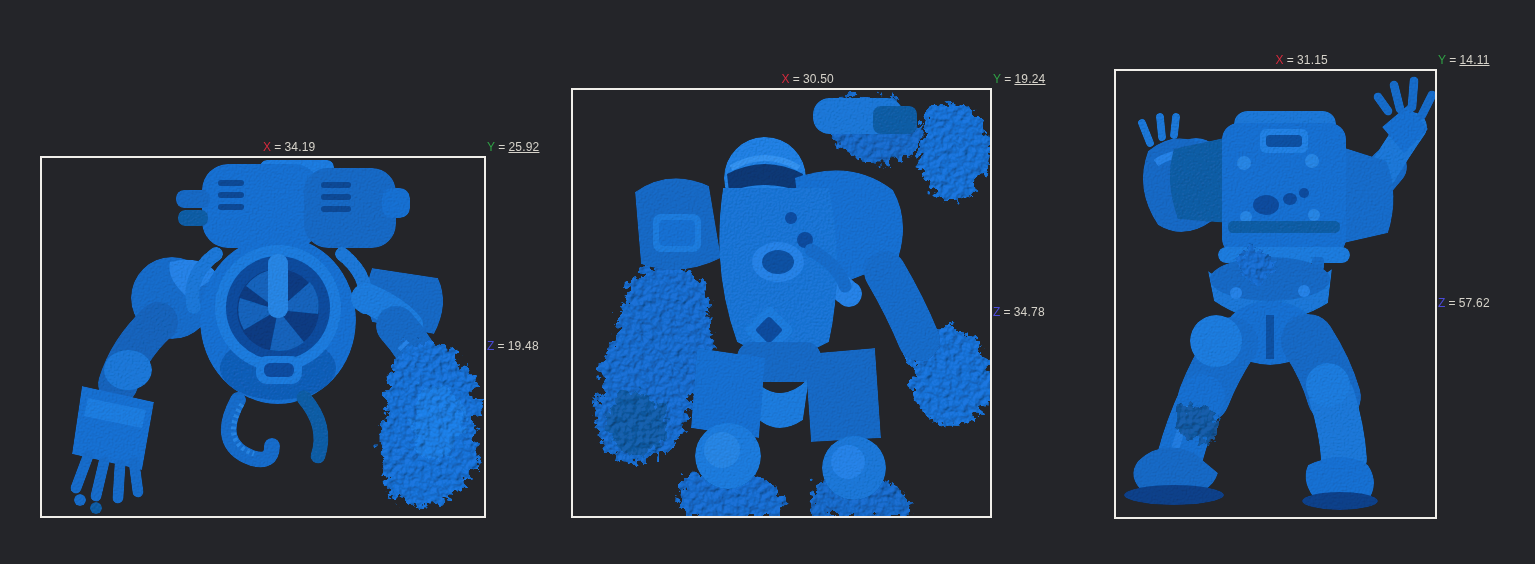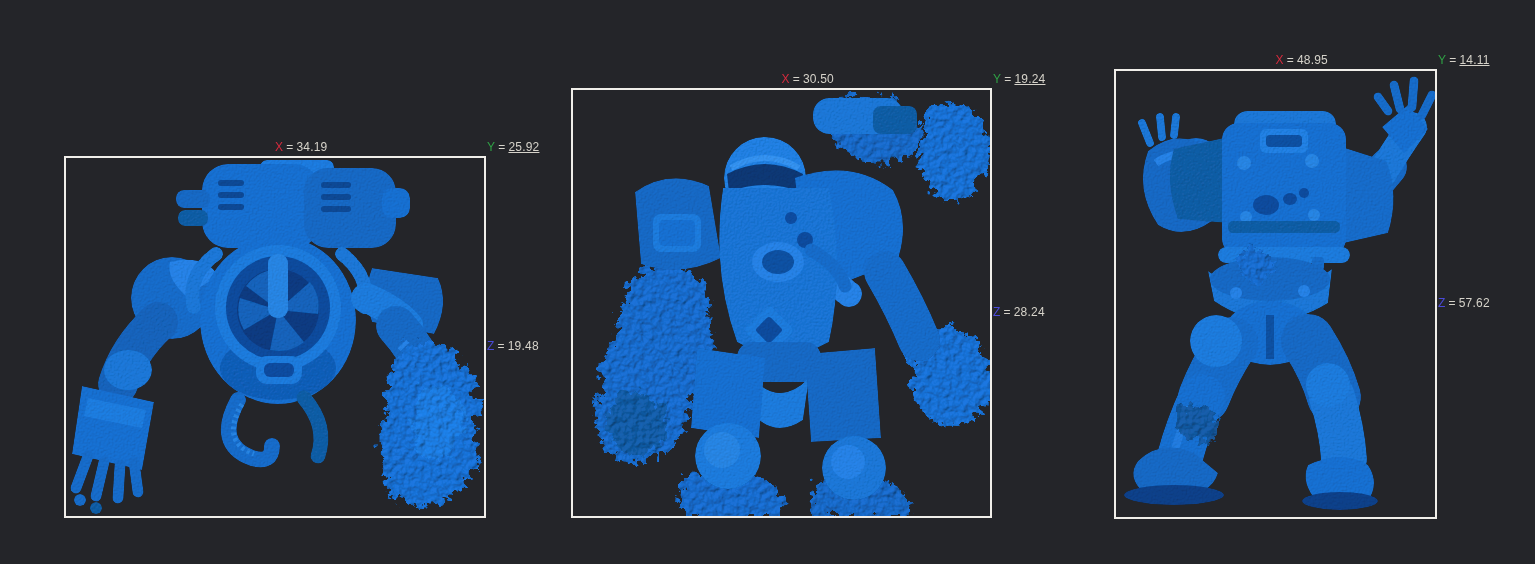--- a/index.html
+++ b/index.html
@@ -9,21 +9,21 @@
     font-family:"Liberation Sans",sans-serif;
     font-size:12px;color:var(--value-color,#d6d3ca);
   }
   .stage{position:relative;width:1535px;height:564px;}
   .viewport{
     position:absolute;
     border:2px solid var(--border,#f0eee9);
     box-sizing:content-box;
   }
   .viewport svg{display:block;width:100%;height:100%;}
-  .vp-1{left:64px;top:156px;width:418px;height:358px;}
+  .vp-1{left:40px;top:156px;width:418px;height:358px;padding-left:24px;}
   .vp-2{left:571px;top:88px;width:417px;height:426px;}
   .vp-3{left:1114px;top:69px;width:319px;height:446px;}
   .dim{
     position:absolute;font-size:12px;line-height:14px;height:14px;
     white-space:nowrap;letter-spacing:.2px;color:var(--value-color,#d6d3ca);
   }
   .dim-x{top:-18px;left:50%;}
   .dim-y{top:-18px;left:calc(100% + 3px);text-decoration:underline;}
   .dim-z{top:calc(50% + 2px);left:calc(100% + 3px);}
   .ax{display:inline-block;}
@@ -130,21 +130,21 @@
       <g filter="url(#fRocky)">
         <path d="M332,186 Q372,170 396,202 Q418,232 404,270 Q416,300 390,326 Q368,352 342,340 Q318,346 314,312 Q300,272 320,242 Q312,206 332,186 Z" fill="#1b74c9"></path>
         <path d="M352,226 Q380,218 392,244 Q400,268 384,288 Q366,304 350,290 Q336,272 344,252 Z" fill="#2080d4"></path>
       </g>
     </svg>
   </div>
 
   <div class="viewport vp-2">
     <span class="dim dim-x"><span class="ax ax-x">X</span><span class="op">=</span><span>30.50</span></span>
     <span class="dim dim-y"><span class="ax ax-y">Y</span><span class="op">=</span><span>19.24</span></span>
-    <span class="dim dim-z"><span class="ax ax-z">Z</span><span class="op">=</span><span>28.24</span></span>
+    <span class="dim dim-z"><span class="ax ax-z">Z</span><span class="op">=</span><span>34.78</span></span>
 
     <svg viewBox="0 0 417 426">
       <g filter="url(#fRocky)">
         <path d="M258,4 Q300,-4 330,14 Q352,34 336,58 Q312,78 284,64 Q258,56 252,34 Q250,14 258,4 Z" fill="#1a6dbd"></path>
         <path d="M352,10 Q392,2 408,38 Q420,72 396,98 Q372,118 352,94 Q336,66 346,42 Q344,22 352,10 Z" fill="#1b74c9"></path>
         <path d="M96,168 Q138,184 132,230 Q142,270 116,302 Q112,342 82,362 Q46,382 26,352 Q6,326 26,296 Q16,260 42,236 Q42,196 66,178 Q82,164 96,168 Z" fill="#1a70c2"></path>
         <path d="M40,300 Q70,290 86,316 Q96,340 76,356 Q52,368 36,348 Q24,324 40,300 Z" fill="#15619f"></path>
         <path d="M342,238 Q382,222 406,254 Q426,284 406,314 Q386,340 356,326 Q330,312 336,276 Q330,254 342,238 Z" fill="#1b74c9"></path>
         <path d="M112,382 Q152,366 196,388 Q216,404 202,424 L108,424 Q92,404 112,382 Z" fill="#1a70c2"></path>
         <path d="M240,388 Q282,372 322,394 Q340,410 328,424 L238,424 Q226,406 240,388 Z" fill="#1a6dbd"></path>
@@ -184,21 +184,21 @@
         <circle cx="155" cy="366" r="33" fill="#2080d4"></circle>
         <circle cx="149" cy="360" r="18" fill="#2e8ada"></circle>
         <path d="M232,264 L302,258 L308,348 L238,352 Z" fill="#1a6dbd"></path>
         <circle cx="281" cy="378" r="32" fill="#1f7ccf"></circle>
         <circle cx="275" cy="372" r="17" fill="#2b87dd"></circle>
       </g>
     </svg>
   </div>
 
   <div class="viewport vp-3">
-    <span class="dim dim-x"><span class="ax ax-x">X</span><span class="op">=</span><span>48.95</span></span>
+    <span class="dim dim-x"><span class="ax ax-x">X</span><span class="op">=</span><span>31.15</span></span>
     <span class="dim dim-y"><span class="ax ax-y">Y</span><span class="op">=</span><span>14.11</span></span>
     <span class="dim dim-z"><span class="ax ax-z">Z</span><span class="op">=</span><span>57.62</span></span>
 
     <svg viewBox="0 0 319 446">
       <g filter="url(#fArmor)">
 
         <path d="M238,148 Q252,118 272,96" stroke="#1a6dbd" stroke-width="38" stroke-linecap="round" fill="none"></path>
         <path d="M266,102 Q282,76 296,56" stroke="#1f7ccf" stroke-width="30" stroke-linecap="round" fill="none"></path>
         <path d="M266,56 L292,34 L312,58 L288,82 Z" fill="#1b74c9"></path>
         <g stroke="#1a70c2" stroke-width="9" stroke-linecap="round" fill="none">

